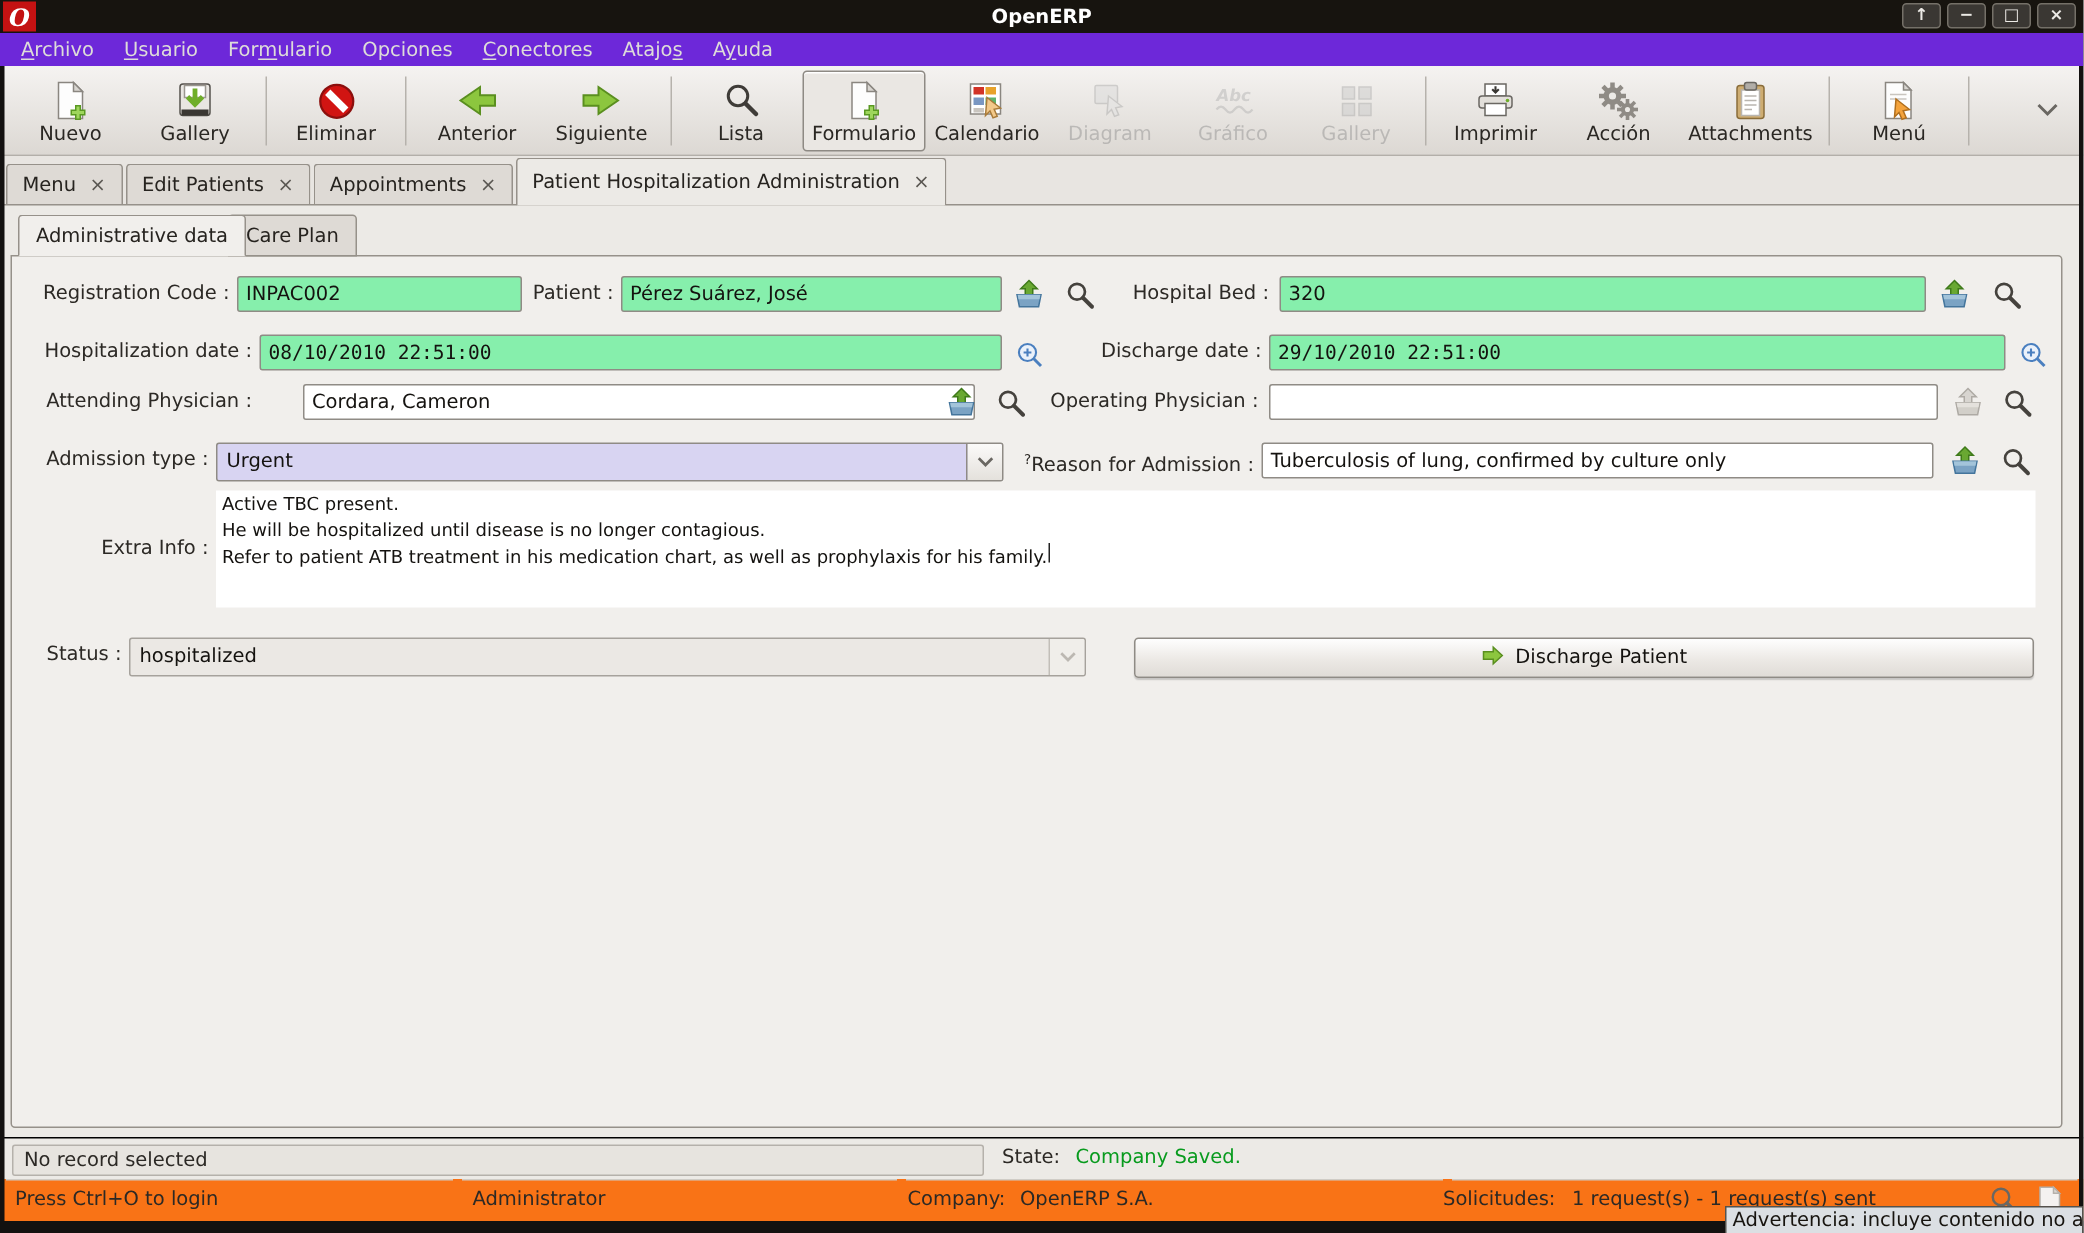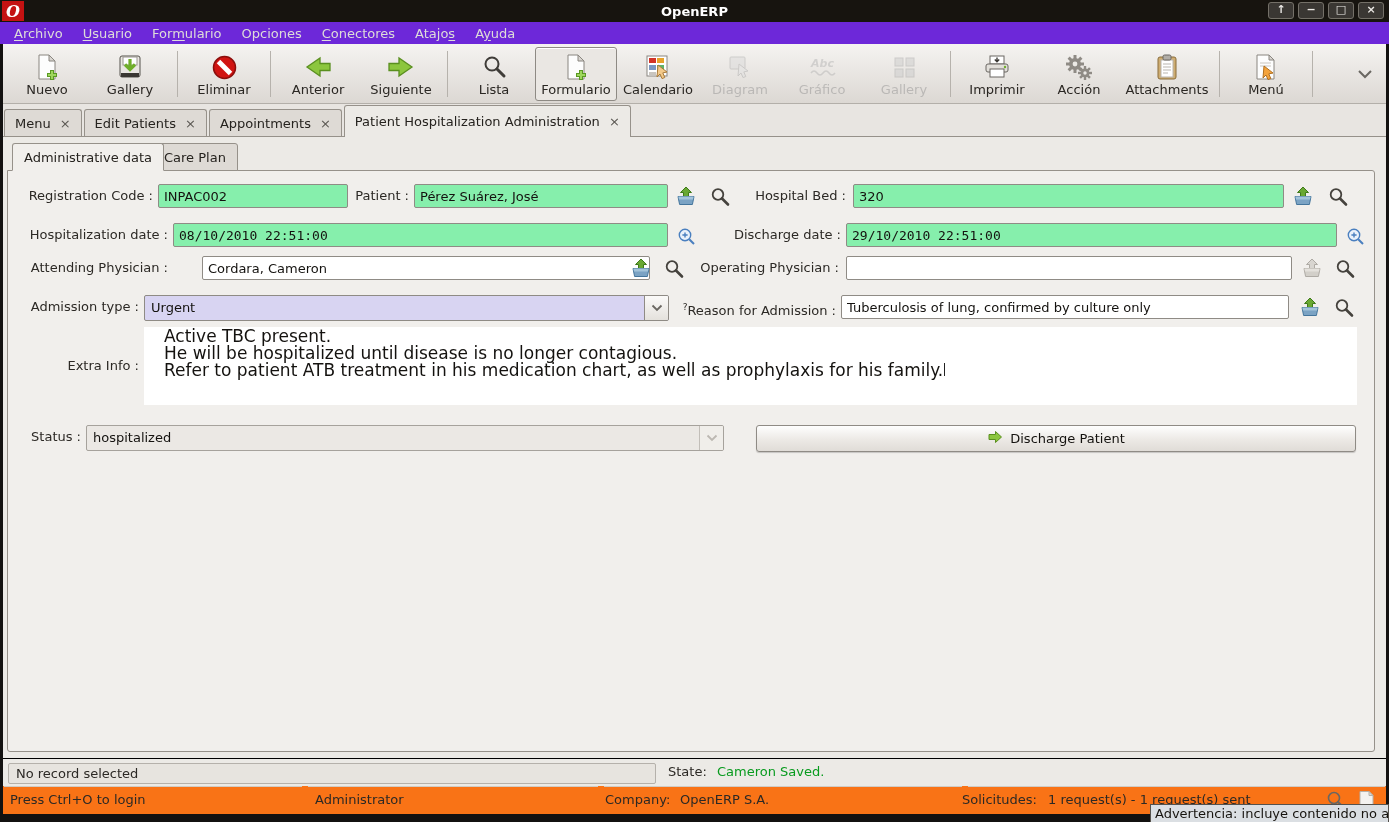--- a/index.html
+++ b/index.html
@@ -65,21 +65,21 @@
 
   .combo { position:absolute; height:26px; border:1px solid #8f8b85; border-radius:2px; display:flex; overflow:hidden; }
   .combo .combo-text { flex:1; line-height:24px; padding:0 6px; color:#14120f; }
   .combo.lavc { background:#d8d4f2; }
   .combo-btn { width:24px; border-left:1px solid #8f8b85; background:linear-gradient(#fbfaf9,#e4e1dc);
                display:flex; align-items:center; justify-content:center; }
   .combo.discombo { background:#ebe8e4; border-color:#a6a29c; }
   .combo.discombo .combo-btn { border-left-color:#c2beb8; background:#f0eeea; }
 
   .xtextarea { position:absolute; left:136px; top:156px; width:1213px; height:78px; background:#fff;
-               padding:1px 20px; font-size:17px; line-height:17px; white-space:pre-line; color:#14120f; overflow:hidden; }
+               padding:1px 4px; font-size:12px; line-height:17px; white-space:pre-line; color:#14120f; overflow:hidden; }
   .xtextarea::after { content:""; display:inline-block; width:1px; height:13px; background:#222; margin-left:1px; }
 
   .big-btn { position:absolute; display:flex; align-items:center; justify-content:center; gap:7px;
              background:linear-gradient(#fefefe,#ece9e5 55%,#e0dcd7); border:1px solid #8f8b85; border-radius:3px;
              box-shadow:0 1px 1px rgba(0,0,0,.18); font-size:13px; color:#14120f; }
 
   
   .statusbar { position:absolute; left:0; right:0; top:758px; height:28px; background:#eceae6;
                border-top:1px solid #000000; }
   .record-box { position:absolute; left:8px; top:4px; width:648px; height:21px; background:#e7e4df;
@@ -508,21 +508,21 @@
         </span>
         <span>Discharge Patient</span>
       </div>
 
     </div>
   </div>
 
   <div class="statusbar">
     <div class="record-box">No record selected</div>
     <span class="state-label">State:</span>
-    <span class="state-value">Cameron Saved.</span>
+    <span class="state-value">Company Saved.</span>
   </div>
 
   <div class="bottombar">
     <div class="hl" style="left:4px;width:298px"></div>
     <div class="hl" style="left:308px;width:290px"></div>
     <div class="hl" style="left:604px;width:358px"></div>
     <div class="hl" style="left:968px;width:417px"></div>
     <span class="bseg" style="left:10px">Press Ctrl+O to login</span>
     <span class="bseg" style="left:315px">Administrator</span>
     <span class="bseg" style="left:605px">Company:</span>

